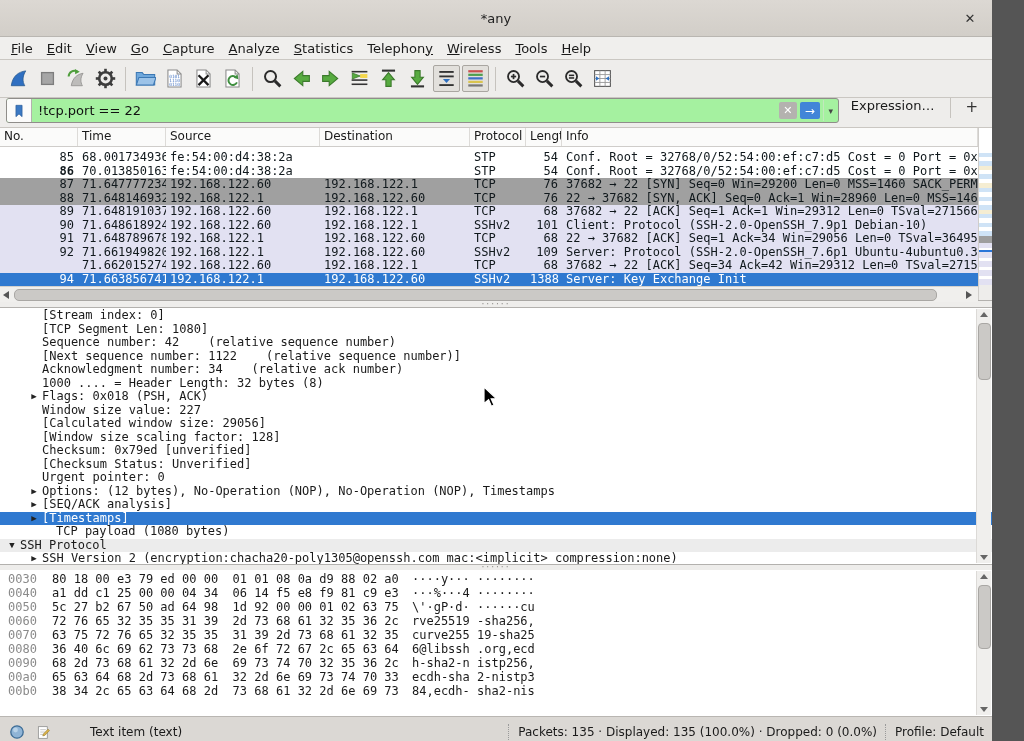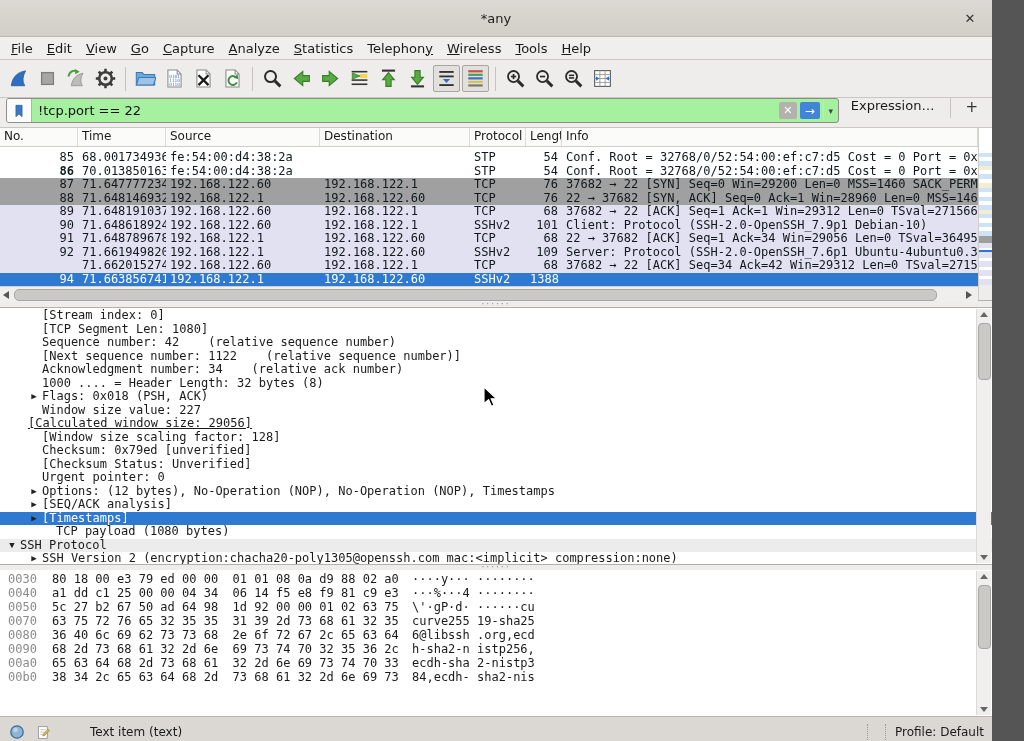--- a/index.html
+++ b/index.html
@@ -413,20 +413,21 @@
             <span class="p-cell" style="width: 36px; text-align: right;">68</span>
             <span class="p-cell" style="width: 416px; text-align: left;">37682 → 22 [ACK] Seq=34 Ack=42 Win=29312 Len=0 TSval=2715663943 TSecr=3649596686</span>
           </div>
           <div class="p-row" style="background: rgb(47, 121, 208); color: rgb(255, 255, 255);">
             <span class="p-cell" style="width: 78px; text-align: right;">94</span>
             <span class="p-cell" style="width: 88px; text-align: left;">71.663856741</span>
             <span class="p-cell" style="width: 154px; text-align: left;">192.168.122.1</span>
             <span class="p-cell" style="width: 150px; text-align: left;">192.168.122.60</span>
             <span class="p-cell" style="width: 56px; text-align: left;">SSHv2</span>
             <span class="p-cell" style="width: 36px; text-align: right;">1388</span>
+            <span class="p-cell" style="width: 416px; text-align: left;">Server: Key Exchange Init</span>
           </div>
         </div>
       <div class="hscroll">
         <span class="arr hs-left"></span>
         <span class="hs-thumb"></span>
         <span class="arr hs-right"></span>
       </div>
     </div>
     <div style="display:flex;flex-direction:column;">
       <div style="display:flex;">
@@ -480,21 +481,21 @@
   <div class="details" id="details">
 
   <div class="d-row" style="padding-left: 26px;"><span class="d-arrow"></span><span class="d-text">[Stream index: 0]</span></div>
       <div class="d-row" style="padding-left: 26px;"><span class="d-arrow"></span><span class="d-text">[TCP Segment Len: 1080]</span></div>
       <div class="d-row" style="padding-left: 26px;"><span class="d-arrow"></span><span class="d-text">Sequence number: 42    (relative sequence number)</span></div>
       <div class="d-row" style="padding-left: 26px;"><span class="d-arrow"></span><span class="d-text">[Next sequence number: 1122    (relative sequence number)]</span></div>
       <div class="d-row" style="padding-left: 26px;"><span class="d-arrow"></span><span class="d-text">Acknowledgment number: 34    (relative ack number)</span></div>
       <div class="d-row" style="padding-left: 26px;"><span class="d-arrow"></span><span class="d-text">1000 .... = Header Length: 32 bytes (8)</span></div>
       <div class="d-row" style="padding-left: 26px;"><span class="d-arrow">▶</span><span class="d-text">Flags: 0x018 (PSH, ACK)</span></div>
       <div class="d-row" style="padding-left: 26px;"><span class="d-arrow"></span><span class="d-text">Window size value: 227</span></div>
-      <div class="d-row" style="padding-left: 12px; text-decoration: underline;"><span class="d-arrow"></span><span class="d-text">[Calculated window size: 29056]</span></div>
+      <div class="d-row" style="padding-left: 26px;"><span class="d-arrow"></span><span class="d-text">[Calculated window size: 29056]</span></div>
       <div class="d-row" style="padding-left: 26px;"><span class="d-arrow"></span><span class="d-text">[Window size scaling factor: 128]</span></div>
       <div class="d-row" style="padding-left: 26px;"><span class="d-arrow"></span><span class="d-text">Checksum: 0x79ed [unverified]</span></div>
       <div class="d-row" style="padding-left: 26px;"><span class="d-arrow"></span><span class="d-text">[Checksum Status: Unverified]</span></div>
       <div class="d-row" style="padding-left: 26px;"><span class="d-arrow"></span><span class="d-text">Urgent pointer: 0</span></div>
       <div class="d-row" style="padding-left: 26px;"><span class="d-arrow">▶</span><span class="d-text">Options: (12 bytes), No-Operation (NOP), No-Operation (NOP), Timestamps</span></div>
       <div class="d-row" style="padding-left: 26px;"><span class="d-arrow">▶</span><span class="d-text">[SEQ/ACK analysis]</span></div>
       <div class="d-row d-sel" style="padding-left: 26px;"><span class="d-arrow">▶</span><span class="d-text">[Timestamps]</span></div>
       <div class="d-row" style="padding-left: 40px;"><span class="d-arrow"></span><span class="d-text">TCP payload (1080 bytes)</span></div>
       <div class="d-row d-shade" style="padding-left: 4px;"><span class="d-arrow">▼</span><span class="d-text">SSH Protocol</span></div>
       <div class="d-row" style="padding-left: 26px;"><span class="d-arrow">▶</span><span class="d-text">SSH Version 2 (encryption:chacha20-poly1305@openssh.com mac:&lt;implicit&gt; compression:none)</span></div>
@@ -507,20 +508,21 @@
 
   <div class="splitter" style="height:5px;">
     <span class="split-dots">······</span>
   </div>
 
   <div class="hexpane" id="hexpane">
 
       <div class="x-row"><span class="x-off">0030</span><span><span>80 18 00 e3 79 ed 00 00  01 01 08 0a d9 88 02 a0</span></span><span class="x-ascii"><span>····y··· ········</span></span></div>
       <div class="x-row"><span class="x-off">0040</span><span><span>a1 dd c1 25 00 00 04 34  06 14 f5 e8 f9 81 c9 e3</span></span><span class="x-ascii"><span>···%···4 ········</span></span></div>
       <div class="x-row"><span class="x-off">0050</span><span><span>5c 27 b2 67 50 ad 64 98  1d 92 00 00 01 02 63 75</span></span><span class="x-ascii"><span>\'·gP·d· ······cu</span></span></div>
+      <div class="x-row"><span class="x-off">0060</span><span><span>72 76 65 32 35 35 31 39  2d 73 68 61 32 35 36 2c</span></span><span class="x-ascii"><span>rve25519 -sha256,</span></span></div>
       <div class="x-row"><span class="x-off">0070</span><span><span>63 75 72 76 65 32 35 35  31 39 2d 73 68 61 32 35</span></span><span class="x-ascii"><span>curve255 19-sha25</span></span></div>
       <div class="x-row"><span class="x-off">0080</span><span><span>36 40 6c 69 62 73 73 68  2e 6f 72 67 2c 65 63 64</span></span><span class="x-ascii"><span>6@libssh .org,ecd</span></span></div>
       <div class="x-row"><span class="x-off">0090</span><span><span>68 2d 73 68 61 32 2d 6e  69 73 74 70 32 35 36 2c</span></span><span class="x-ascii"><span>h-sha2-n istp256,</span></span></div>
       <div class="x-row"><span class="x-off">00a0</span><span><span>65 63 64 68 2d 73 68 61  32 2d 6e 69 73 74 70 33</span></span><span class="x-ascii"><span>ecdh-sha 2-nistp3</span></span></div>
       <div class="x-row"><span class="x-off">00b0</span><span><span>38 34 2c 65 63 64 68 2d  73 68 61 32 2d 6e 69 73</span></span><span class="x-ascii"><span>84,ecdh- sha2-nis</span></span></div>
       <div class="side-scroll">
       <span class="arr ss-up"></span>
       <span class="ss-thumb" style="top:14px;height:62px;"></span>
       <span class="arr ss-down"></span>
     </div>
@@ -540,20 +542,21 @@
             <line x1="4.5" y1="5" x2="10.5" y2="5"></line>
             <line x1="4.5" y1="7.5" x2="10.5" y2="7.5"></line>
             <line x1="4.5" y1="10" x2="10.5" y2="10"></line>
           </g>
         <path d="M7.8 9.6 l5-5.2 1.6 1.5-5 5.2-2.2 .6 Z" fill="#d9b24a" stroke="#8a6d20" stroke-width="0.5"></path>
       </svg>
     </span>
     <span class="sb-field">Text item (text)</span>
     <span class="sb-spacer"></span>
     <span class="sb-sep"></span>
+    <span>Packets: 135 · Displayed: 135 (100.0%) · Dropped: 0 (0.0%)</span>
     <span class="sb-sep"></span>
     <span>Profile: Default</span>
   </div>
 
   <svg class="cursor" width="20" height="22" viewBox="0 0 20 22">
     <polygon points="1,1 1,17.5 5.6,13.8 8.4,20.2 11,19 8.2,12.8 13.6,12.8" fill="#000" stroke="#fff" stroke-width="1.2"></polygon>
   </svg>
 
 </div>
 

